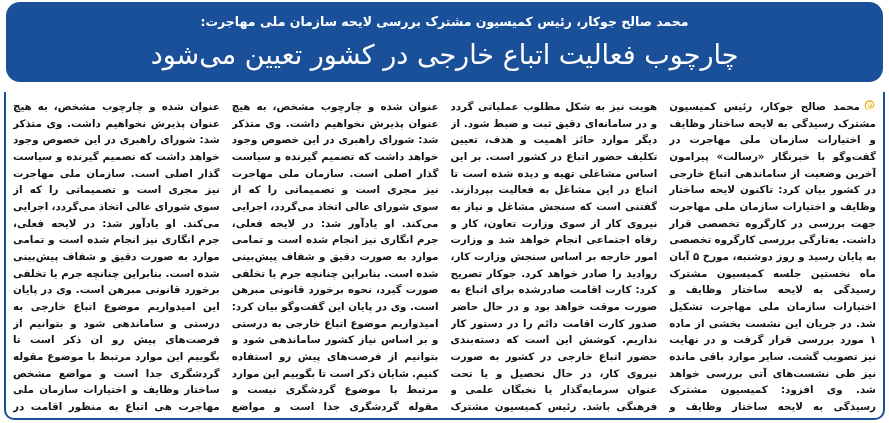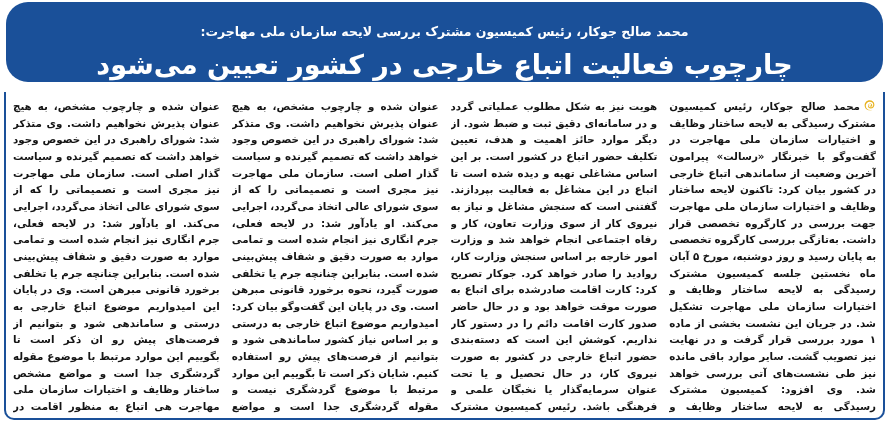--- a/index.html
+++ b/index.html
@@ -22,23 +22,23 @@
   }
 
   
   .header-banner {
     position: absolute;
     left: 6px;
     right: 6px;
     top: 2px;
     height: 80px;
     background: #1a5099;
-    border-radius: 22px;
+    border-radius: 14px;
     box-sizing: border-box;
-    padding: 16px 10px 8px 10px;
+    padding: 6px 10px 8px 10px;
     display: flex;
     flex-direction: column;
     align-items: center;
     justify-content: flex-start;
     overflow: hidden;
   }
 
   .kicker {
     color: #ffffff;
     font-size: 12.5px;
@@ -47,21 +47,21 @@
     letter-spacing: 0;
     white-space: nowrap;
     text-align: center;
     direction: rtl;
     margin-top: 5px;
   }
 
   .headline {
     color: #ffffff;
     font-size: 27px;
-    font-weight: 700;
+    font-weight: 400;
     line-height: 1.25;
     white-space: nowrap;
     text-align: center;
     direction: rtl;
     margin-top: 6px;
   }
 
   
   .body-frame {
     position: absolute;

